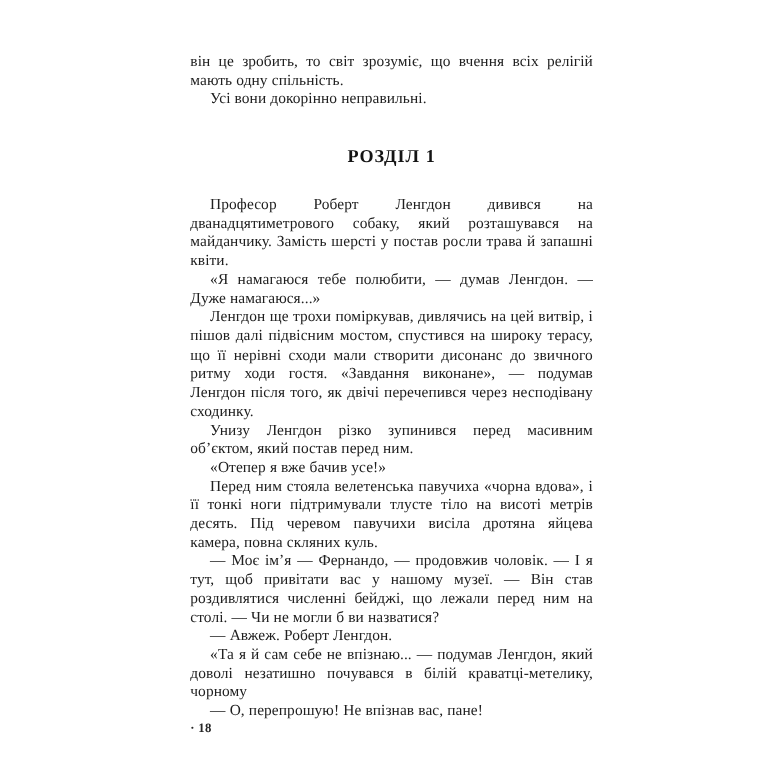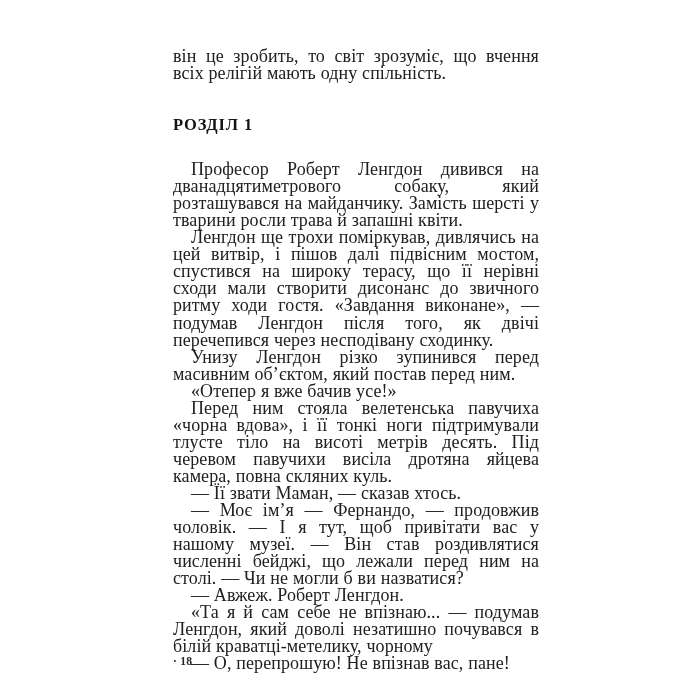--- a/index.html
+++ b/index.html
@@ -27,21 +27,21 @@
   .text-column {
     position: absolute;
     left: 173px;
     top: 48px;
     width: 366px;
   }
 
   
   .para {
     margin: 0;
-    font-size: 18px;
+    font-size: 14px;
     line-height: 17.05px;
     text-align: justify;
     text-justify: inter-word;
     text-indent: 18px;
     hyphens: manual;
     letter-spacing: 0.005em;
     word-spacing: 0.01em;
     color: #202020;
   }
 
@@ -50,21 +50,21 @@
     text-indent: 0;
   }
 
   
   .para {
     text-align-last: left;
   }
 
   .chapter-heading {
     margin: 0;
-    text-align: left;
+    text-align: center;
     font-size: 16.5px;
     line-height: 20px;
     font-weight: bold;
     letter-spacing: 0.055em;
     color: #141414;
     font-family: "Liberation Serif", "DejaVu Serif", serif;
   }
 
   .gap-before-heading {
     height: 33px;
@@ -88,39 +88,40 @@
 </style>
 </head>
 <body>
 
 <div class="page">
 
   <div class="text-column">
 
     <p class="para continuation">він це зробить, то світ зрозуміє, що вчення всіх релігій мають одну спільність.</p>
 
+    <p class="para">Усі вони докорінно неправильні.</p>
 
     <div class="gap-before-heading"></div>
 
     <h1 class="chapter-heading">РОЗДІЛ 1</h1>
 
     <div class="gap-after-heading"></div>
 
-    <p class="para">Професор Роберт Ленгдон дивився на дванадцятиметрового собаку, який розташувався на майданчику. Замість шерсті у тварини росли трава й запашні квіти.</p>
+    <p class="para">Професор Роберт Ленгдон дивився на дванадцятиметрового собаку, який розташувався на майданчику. Замість шерсті у постав росли трава й запашні квіти.</p>
 
+    <p class="para">«Я намагаюся тебе полюбити, — думав Ленгдон. — Дуже намагаюся...»</p>
 
     <p class="para">Ленгдон ще трохи поміркував, дивлячись на цей витвір, і пішов далі підвісним мостом, спустився на широку терасу, що її нерівні сходи мали створити дисонанс до звичного ритму ходи гостя. «Завдання виконане», — подумав Ленгдон після того, як двічі перечепився через несподівану сходинку.</p>
 
     <p class="para">Унизу Ленгдон різко зупинився перед масивним об’єктом, який постав перед ним.</p>
 
     <p class="para">«Отепер я вже бачив усе!»</p>
 
     <p class="para">Перед ним стояла велетенська павучиха «чорна вдова», і її тонкі ноги підтримували тлусте тіло на висоті метрів десять. Під черевом павучихи висіла дротяна яйцева камера, повна скляних куль.</p>
 
-    <p class="para">— Її звати Маман, — сказав хтось.</p>
 
 
     <p class="para">— Моє ім’я — Фернандо, — продовжив чоловік. — І я тут, щоб привітати вас у нашому музеї. — Він став роздивлятися численні бейджі, що лежали перед ним на столі. — Чи не могли б ви назватися?</p>
 
     <p class="para">— Авжеж. Роберт Ленгдон.</p>
 
 
     <p class="para">«Та я й сам себе не впізнаю... — подумав Ленгдон, який доволі незатишно почувався в білій краватці-метелику, чорному</p>
 
     <p class="para">— О, перепрошую! Не впізнав вас, пане!</p>

